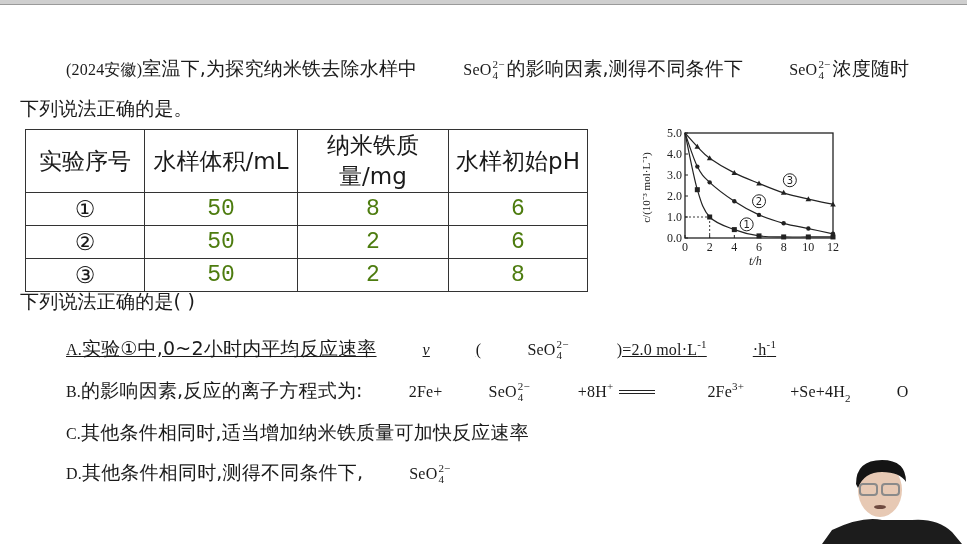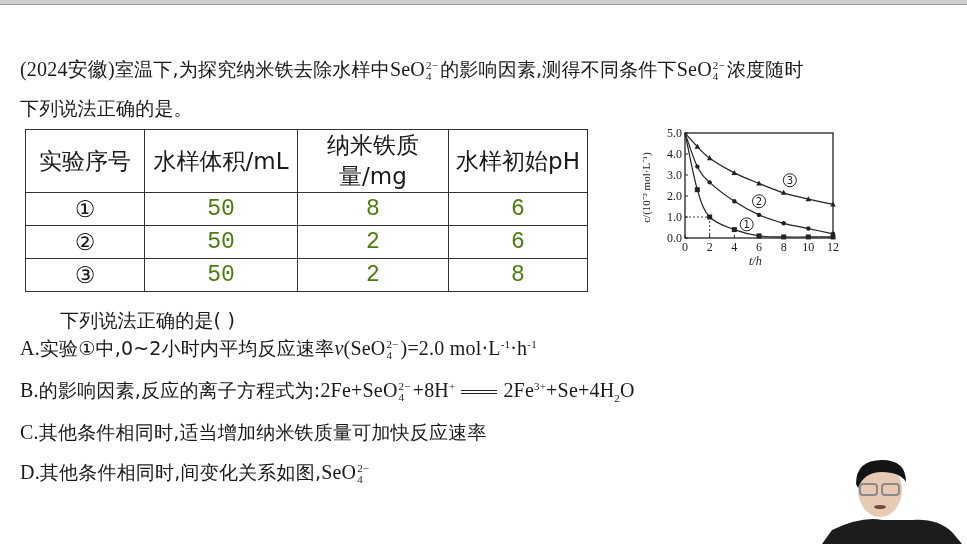--- a/index.html
+++ b/index.html
@@ -4,21 +4,21 @@
 <style>
   html, body { margin:0; padding:0; }
   body {
     width:967px; height:544px; overflow:hidden; position:relative;
     background:#ffffff;
     font-family:"DejaVu Sans", sans-serif;
     color:#1a1a1a;
   }
   .topbar { position:absolute; left:0; top:0; width:967px; height:4px; background:#cfcfcf; border-bottom:1px solid #9a9a9a; }
   .line { position:absolute; left:20px; font-size:19px; white-space:nowrap; letter-spacing:0.2px; }
-  .serif { font-family:"Liberation Serif", "DejaVu Serif", serif; font-size:20px; }
+  .serif { font-family:"Liberation Serif", "DejaVu Serif", serif; font-size:16px;margin-left:46px; }
   .chem { display:inline-block; position:relative; }
   .ion { display:inline-flex; flex-direction:column; vertical-align:middle; font-size:11px; line-height:11px; margin-left:1px; margin-right:2px; font-family:"Liberation Serif", serif; }
   .ion .sup { display:block; }
   .ion .sub { display:block; }
   .sup-s { font-size:11px; vertical-align:super; font-family:"Liberation Serif", serif; }
   .sub-s { font-size:11px; vertical-align:sub; font-family:"Liberation Serif", serif; }
   table.exp { position:absolute; left:25px; top:129px; border-collapse:collapse; }
   table.exp td, table.exp th {
     border:1.5px solid #333; height:32px; text-align:center; font-weight:normal;
     font-size:23px; padding:0;
@@ -132,42 +132,42 @@
     <path d="M79.66666666666666 35.2 L82.46666666666665 40.2 L76.86666666666666 40.2 Z" fill="#222"></path>
     <path d="M104.33333333333333 49.900000000000006 L107.13333333333333 54.900000000000006 L101.53333333333333 54.900000000000006 Z" fill="#222"></path>
     <path d="M129 60.4 L131.8 65.4 L126.2 65.4 Z" fill="#222"></path>
     <path d="M153.66666666666666 69.85 L156.46666666666667 74.85 L150.86666666666665 74.85 Z" fill="#222"></path>
     <path d="M178.33333333333334 76.15 L181.13333333333335 81.15 L175.53333333333333 81.15 Z" fill="#222"></path>
     <path d="M203 81.4 L205.8 86.4 L200.2 86.4 Z" fill="#222"></path>
     <circle cx="159.83333333333334" cy="60.24999999999999" r="6.5" fill="#fff" stroke="#222" stroke-width="1"></circle>
     <text x="159.83333333333334" y="64.25" font-size="10" text-anchor="middle" font-family="DejaVu Sans, sans-serif" fill="#222">3</text>
   </svg>
 
-<div class="line" style="top:308px;margin-left:40px;">下列说法正确的是(        )</div>
+<div class="line" style="top:289px;">下列说法正确的是(        )</div>
 
-<div class="line" style="top:336px;">
+<div class="line" style="top:336px;text-decoration:underline;">
   <span class="serif">A.</span><span>实验①中,0~2小时内平均反应速率</span><span class="serif" style="font-style:italic;">v</span><span class="serif">(</span><span class="chem"><span class="serif">SeO</span><span class="ion">
         <span class="sup">2−</span>
         <span class="sub">4</span>
       </span></span><span class="serif">)=2.0 mol·L</span><span class="sup-s">-1</span><span class="serif">·h</span><span class="sup-s">-1</span>
 </div>
 
 <div class="line" style="top:378px;">
   <span class="serif">B.</span><span>的影响因素,反应的离子方程式为:</span><span class="serif">2Fe+</span><span class="chem"><span class="serif">SeO</span><span class="ion">
         <span class="sup">2−</span>
         <span class="sub">4</span>
       </span></span><span class="serif">+8H</span><span class="sup-s">+</span><span class="eq-arrow"></span><span class="serif">2Fe</span><span class="sup-s">3+</span><span class="serif">+Se+4H</span><span class="sub-s">2</span><span class="serif">O</span>
 </div>
 
 <div class="line" style="top:420px;">
   <span class="serif">C.</span><span>其他条件相同时,适当增加纳米铁质量可加快反应速率</span>
 </div>
 
 <div class="line" style="top:460px;">
-  <span class="serif">D.</span><span>其他条件相同时,间变化关系如图,</span><span class="chem"><span class="serif">SeO</span><span class="ion">
+  <span class="serif">D.</span><span>其他条件相同时,测得不同条件下,</span><span class="chem"><span class="serif">SeO</span><span class="ion">
         <span class="sup">2−</span>
         <span class="sub">4</span>
       </span></span>
 </div>
 
 <svg class="avatar" viewBox="0 0 145 94">
   <rect x="0" y="0" width="145" height="94" fill="#ffffff"></rect>
   <path d="M0 94 L10 80 Q40 66 60 70 L90 70 Q115 68 130 82 L140 94 Z" fill="#1c1c1c"></path>
   <ellipse cx="58" cy="40" rx="22" ry="27" fill="#e7c9b4"></ellipse>
   <path d="M34 34 Q34 10 60 10 Q84 10 84 32 Q78 22 60 22 Q42 22 36 38 Z" fill="#141414"></path>

